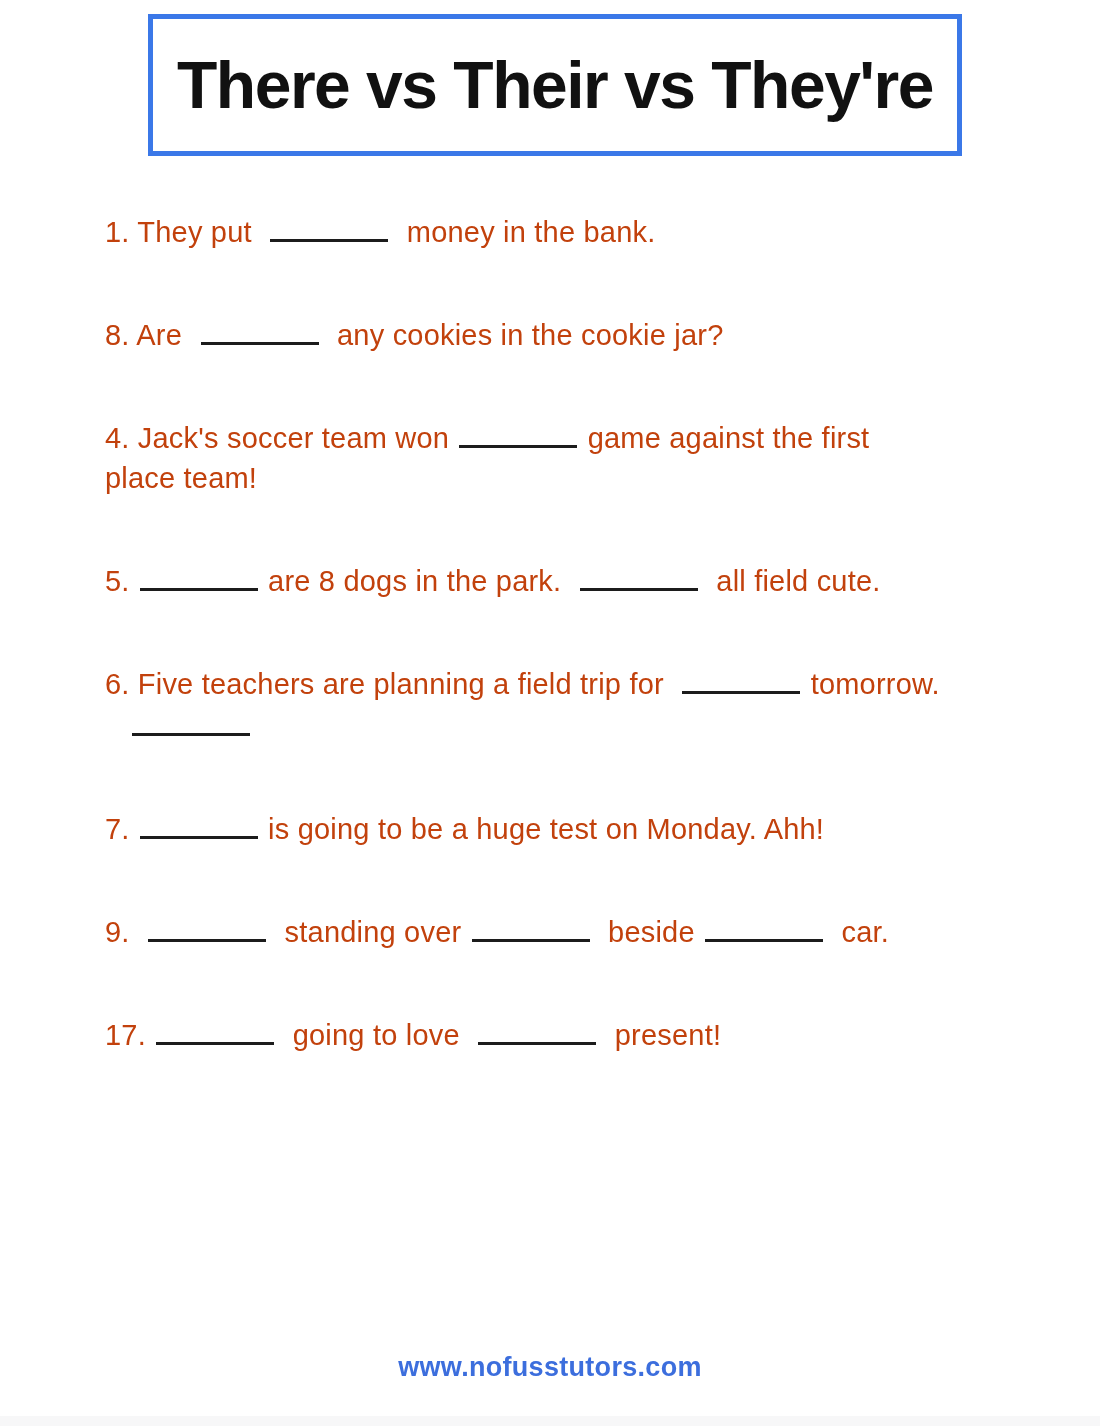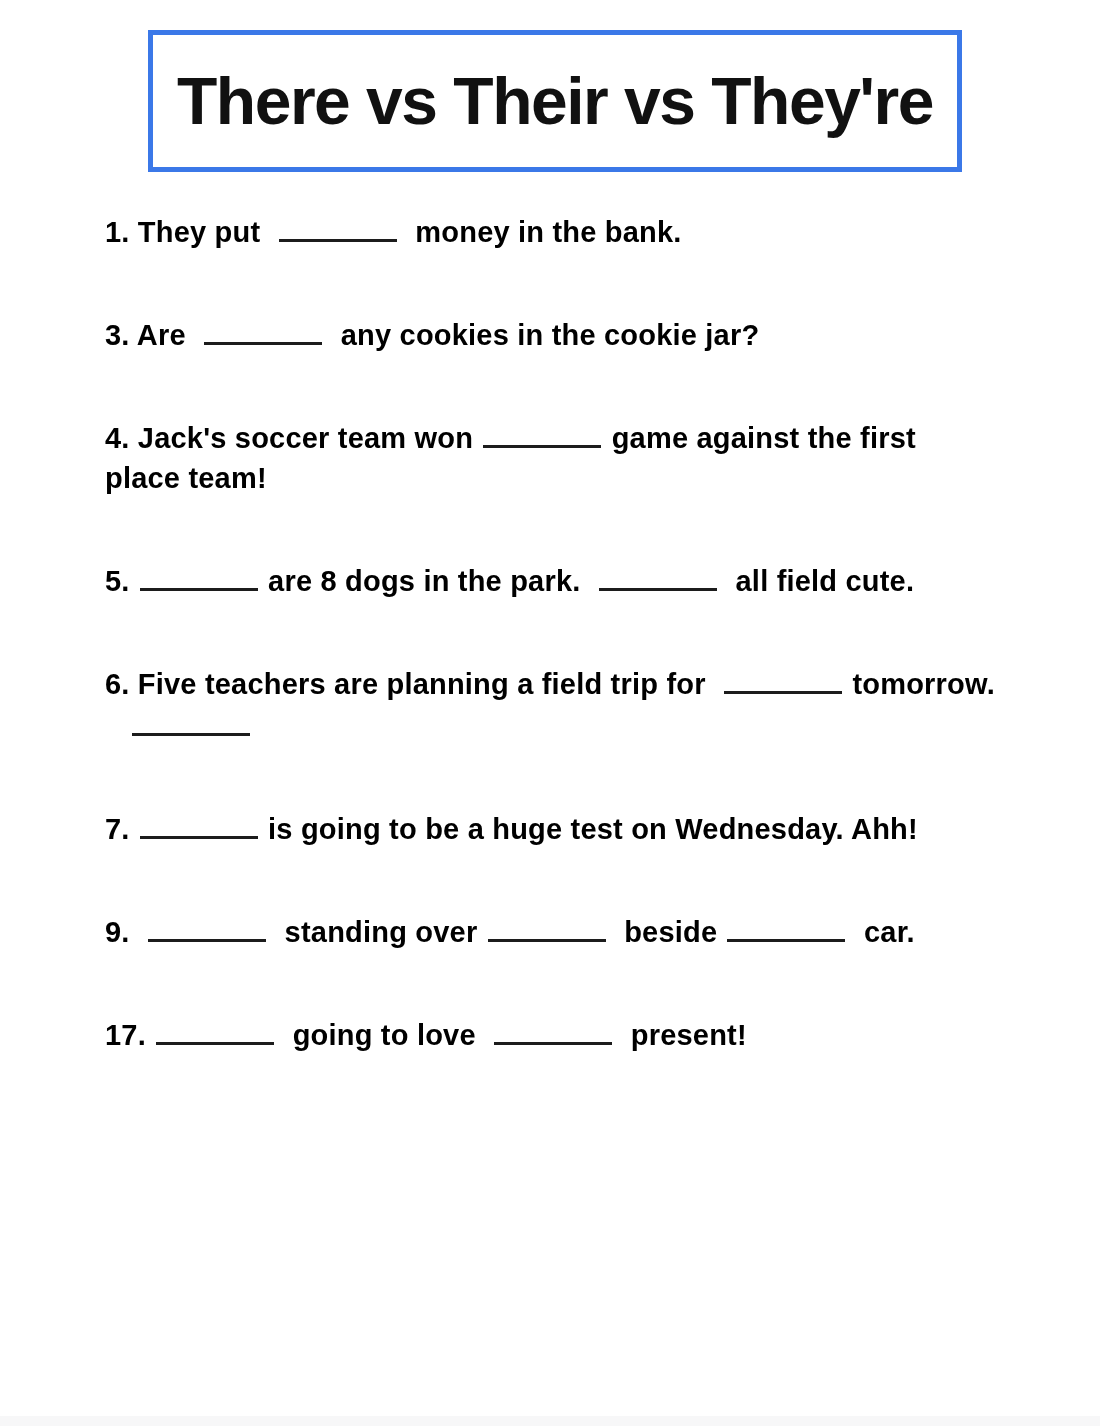--- a/index.html
+++ b/index.html
@@ -20,43 +20,42 @@
   .title-box {
     position: absolute;
     left: 148px;
     top: 14px;
     width: 804px;
     height: 132px;
     border: 5px solid #3b78e8;
     display: flex;
     align-items: center;
     justify-content: center;
-    margin-top: 16px;
   }
   .title-text {
     font-size: 66px;
     font-weight: bold;
     color: #111111;
     letter-spacing: -1.5px;
     white-space: nowrap;
   }
   .questions {
     position: absolute;
     left: 105px;
     top: 210px;
     width: 950px;
   }
   .question {
     margin-bottom: 61px;
   }
   .qline {
     font-size: 29px;
     line-height: 40px;
-    font-weight: bold;
-    color: #000000;
+    font-weight: normal;
+    color: #c2410c;
     letter-spacing: 0.2px;
     white-space: pre-wrap;
   }
   .qtext { white-space: pre-wrap; }
   .blank {
     display: inline-block;
     width: 118px;
     height: 1em;
     border-bottom: 3px solid #1c1c1c;
     margin: 0 2px;
@@ -90,40 +89,43 @@
 
   <div class="title-box">
     <div class="title-text">There vs Their vs They're</div>
   </div>
 
   <div class="questions">
       <div class="question">
         <div class="qline"><span class="qtext">1. They put  </span><span class="blank"></span><span class="qtext">  money in the bank.</span></div>
       </div>
       <div class="question">
-        <div class="qline"><span class="qtext">3. Are  </span><span class="blank"></span><span class="qtext">  any cookies in the cookie jar?</span></div>
+        <div class="qline"><span class="qtext">8. Are  </span><span class="blank"></span><span class="qtext">  any cookies in the cookie jar?</span></div>
       </div>
       <div class="question">
         <div class="qline"><span class="qtext">4. Jack's soccer team won </span><span class="blank"></span><span class="qtext"> game against the first</span></div>
         <div class="qline"><span class="qtext">place team!</span></div>
       </div>
       <div class="question">
         <div class="qline"><span class="qtext">5. </span><span class="blank"></span><span class="qtext"> are 8 dogs in the park.  </span><span class="blank"></span><span class="qtext">  all field cute.</span></div>
       </div>
       <div class="question">
         <div class="qline"><span class="qtext">6. Five teachers are planning a field trip for  </span><span class="blank"></span><span class="qtext"> tomorrow.</span></div>
         <div class="qline"><span class="qtext">   </span><span class="blank"></span></div>
       </div>
       <div class="question">
-        <div class="qline"><span class="qtext">7. </span><span class="blank"></span><span class="qtext"> is going to be a huge test on Wednesday. Ahh!</span></div>
+        <div class="qline"><span class="qtext">7. </span><span class="blank"></span><span class="qtext"> is going to be a huge test on Monday. Ahh!</span></div>
       </div>
       <div class="question">
         <div class="qline"><span class="qtext">9.  </span><span class="blank"></span><span class="qtext">  standing over </span><span class="blank"></span><span class="qtext">  beside </span><span class="blank"></span><span class="qtext">  car.</span></div>
       </div>
       <div class="question">
         <div class="qline"><span class="qtext">17. </span><span class="blank"></span><span class="qtext">  going to love  </span><span class="blank"></span><span class="qtext">  present!</span></div>
       </div>
     </div>
 
+  <div class="footer">
+    <span class="footer-url">www.nofusstutors.com</span>
+  </div>
 
   <div class="bottom-band"></div>
 
 </div>
 
 </body></html>

